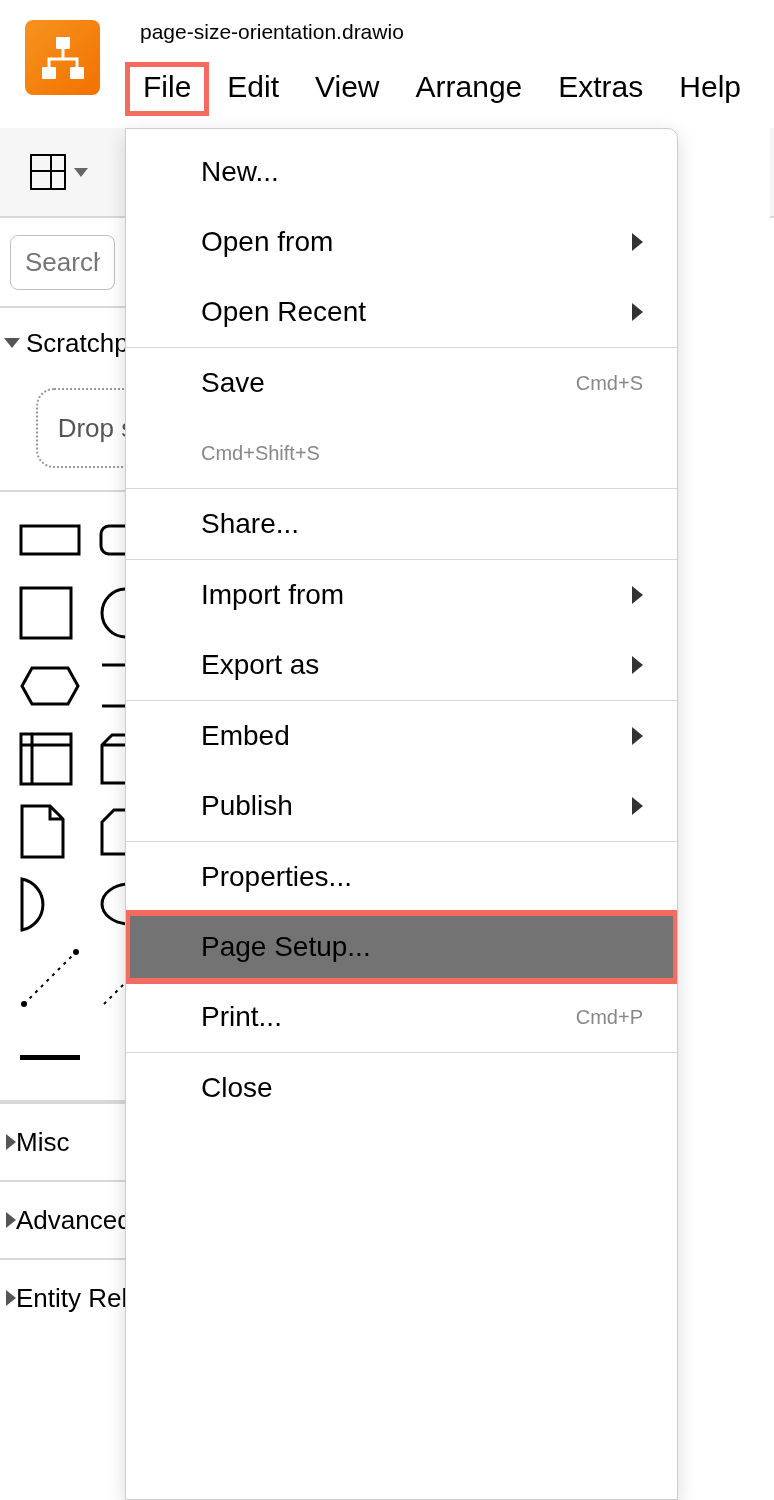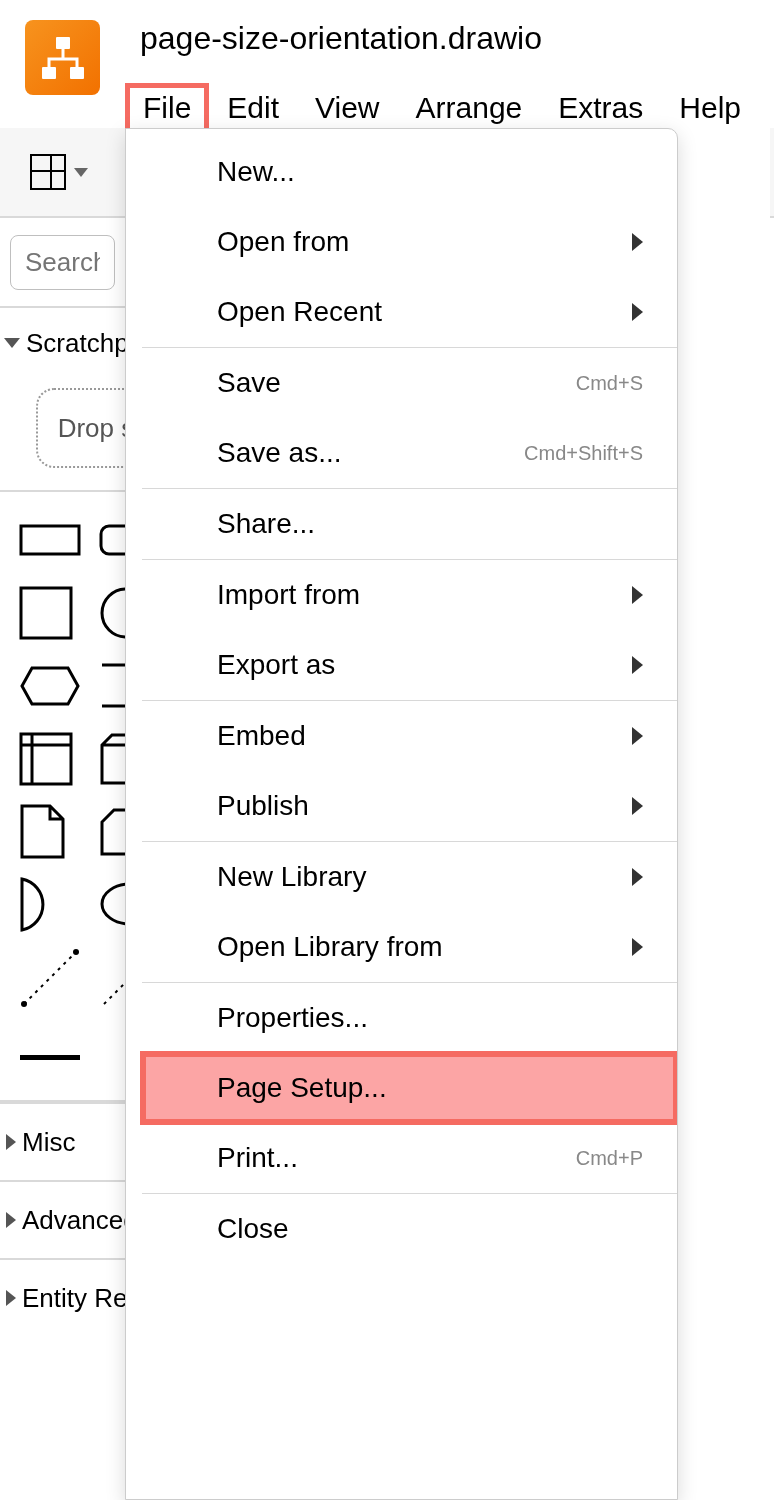--- a/index.html
+++ b/index.html
@@ -9,23 +9,23 @@
   .header { display: flex; align-items: flex-start; padding: 20px 0 0 25px; gap: 25px; }
   .logo {
     width: 75px; height: 75px;
     background: linear-gradient(135deg, #f7931e, #f27100);
     border-radius: 8px;
     display: flex; align-items: center; justify-content: center;
     flex-shrink: 0;
   }
   .logo svg { width: 50px; height: 50px; }
   .header-right { display: flex; flex-direction: column; }
-  .title { font-size: 32px; font-weight: 400; margin-bottom: 18px; margin-left: 15px; }
+  .title { font-size: 21px; font-weight: 400; margin-bottom: 18px; margin-left: 15px; }
   .menubar { display: flex; gap: 0; font-size: 30px; }
-  .menubar-item { padding: 8px 18px 12px; cursor: pointer; margin-top: 8px; }
+  .menubar-item { padding: 8px 18px 12px; cursor: pointer; }
   .menubar-item.highlight {
     border: 5px solid #f56b62;
     padding: 3px 13px 7px;
   }
 
   
   .body { display: flex; position: absolute; top: 128px; left: 0; right: 0; bottom: 0; }
   .sidebar { width: 125px; background: #fff; border-right: none; overflow: hidden; }
   .toolbar-row { height: 90px; display: flex; align-items: center; padding-left: 30px; border-bottom: 2px solid #d9d9d9; background: #f6f6f6; }
   .table-icon { width: 36px; height: 36px; border: 2px solid #000; position: relative; }
@@ -64,36 +64,35 @@
     grid-template-columns: 80px 80px;
     column-gap: 0;
     row-gap: 18px;
     padding: 20px 0 30px 20px;
   }
   .shape-cell { width: 60px; height: 55px; display: flex; align-items: center; justify-content: flex-start; }
   .shape-cell svg { overflow: visible; }
 
   .hr-shape { width: 60px; height: 5px; background: #000; margin: 20px 0 40px 20px; }
 
-  .cat-row { height: 78px; display: flex; align-items: center; border-top: 2px solid #d9d9d9; gap: 6px; padding-left: 6px; font-size: 26px; white-space: nowrap; overflow: hidden; }
+  .cat-row { height: 78px; display: flex; align-items: center; border-top: 2px solid #d9d9d9; padding-left: 6px; font-size: 26px; white-space: nowrap; overflow: hidden; }
 
   
   .canvas-area { flex: 1; position: relative; }
   .canvas-strip { position: absolute; top: 0; right: 0; width: 4px; height: 90px; background: #f6f6f6; border-bottom: 2px solid #d9d9d9; }
 
   .dropdown {
     position: absolute;
     left: 125px; top: 128px;
     width: 553px; bottom: 0;
     background: #fff;
     border: 1px solid #ccc;
     border-top-right-radius: 10px;
     box-shadow: 0 6px 20px rgba(0,0,0,0.15);
     overflow: hidden;
-    padding-left: 16px;
   }
   .dropdown-inner { padding: 8px 0; }
   .menu-group { border-bottom: 1.5px solid #d8d8d8; }
   .menu-group:last-child { border-bottom: none; }
   .menu-item {
     height: 70px;
     display: flex; align-items: center;
     padding: 0 34px 0 75px;
     font-size: 28px;
     cursor: pointer;
@@ -101,21 +100,21 @@
   }
   .menu-item .label { flex: 1; }
   .menu-item .shortcut { color: #888; font-size: 20px; }
   .menu-item .sub-caret {
     width: 0; height: 0;
     border-top: 9px solid transparent;
     border-bottom: 9px solid transparent;
     border-left: 11px solid #333;
   }
   .menu-item.highlight {
-    background: #fca5a5;
+    background: #737373;
   }
   .menu-item.highlight-box {
     outline: 6px solid #f56b62;
     outline-offset: -4px;
     z-index: 2;
   }
 </style>
 </head>
 <body>
 
@@ -286,21 +285,20 @@
           <span class="label">Open Recent</span>
           <span class="sub-caret"></span>
         </div>
       </div>
       <div class="menu-group">
         <div class="menu-item">
           <span class="label">Save</span>
           <span class="shortcut">Cmd+S</span>
         </div>
         <div class="menu-item">
-          <span class="label">Save as...</span>
           <span class="shortcut">Cmd+Shift+S</span>
         </div>
       </div>
       <div class="menu-group">
         <div class="menu-item">
           <span class="label">Share...</span>
         </div>
       </div>
       <div class="menu-group">
         <div class="menu-item">
@@ -312,30 +310,20 @@
           <span class="sub-caret"></span>
         </div>
       </div>
       <div class="menu-group">
         <div class="menu-item">
           <span class="label">Embed</span>
           <span class="sub-caret"></span>
         </div>
         <div class="menu-item">
           <span class="label">Publish</span>
-          <span class="sub-caret"></span>
-        </div>
-      </div>
-      <div class="menu-group">
-        <div class="menu-item">
-          <span class="label">New Library</span>
-          <span class="sub-caret"></span>
-        </div>
-        <div class="menu-item">
-          <span class="label">Open Library from</span>
           <span class="sub-caret"></span>
         </div>
       </div>
       <div class="menu-group">
         <div class="menu-item">
           <span class="label">Properties...</span>
         </div>
         <div class="menu-item highlight highlight-box">
           <span class="label">Page Setup...</span>
         </div>

